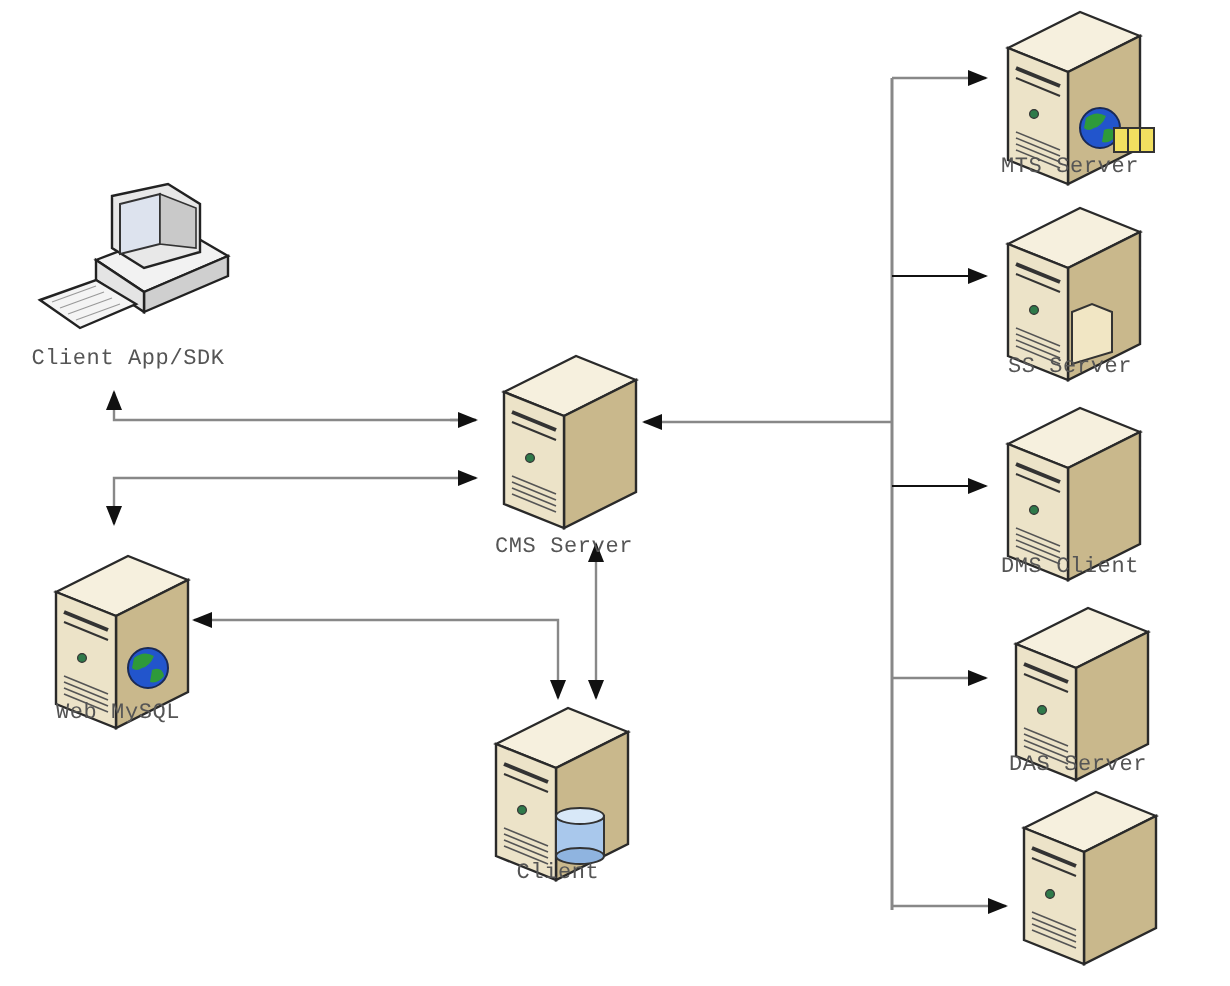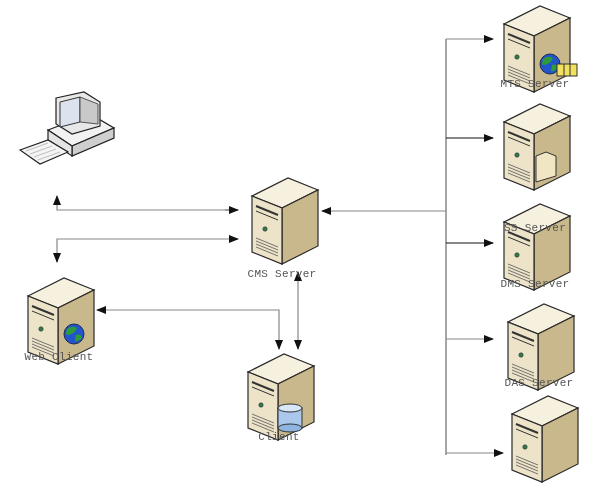--- a/index.html
+++ b/index.html
@@ -125,20 +125,21 @@
 
     <g transform="translate(504,300)">
         <use href="#tower"></use>
       </g>
 
     <g transform="translate(508,392)">
         <use href="#tower"></use>
       </g>
   </svg>
 
+  <div class="label" style="left:64px;top:174px;">Client App/SDK</div>
   <div class="label" style="left:282px;top:268px;">CMS Server</div>
-  <div class="label" style="left:59px;top:351px;">Web Client</div>
+  <div class="label" style="left:59px;top:351px;">Web MySQL</div>
   <div class="label" style="left:279px;top:431px;">Client</div>
   <div class="label" style="left:535px;top:78px;">MTS Server</div>
-  <div class="label" style="left:535px;top:178px;margin-top:44px;">SS Server</div>
-  <div class="label" style="left:535px;top:278px;">DMS Server</div>
+  <div class="label" style="left:535px;top:178px;">SS Server</div>
+  <div class="label" style="left:535px;top:278px;">DMS Client</div>
   <div class="label" style="left:539px;top:377px;text-align:right;">DAS Server</div>
 </div>
 
 </body></html>

